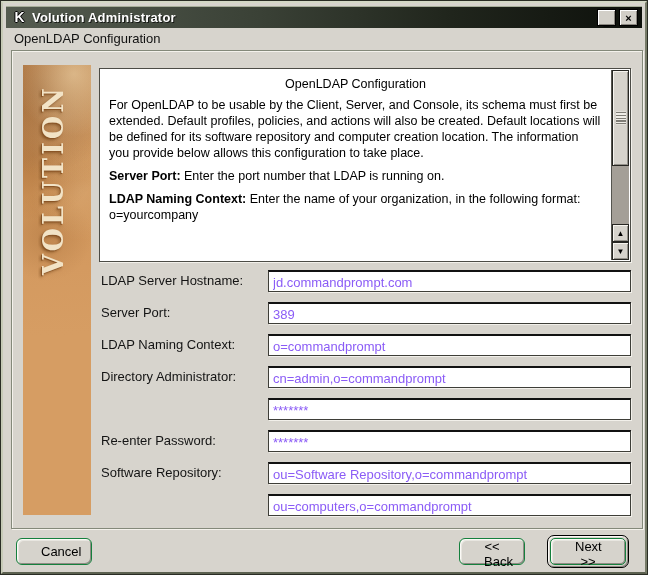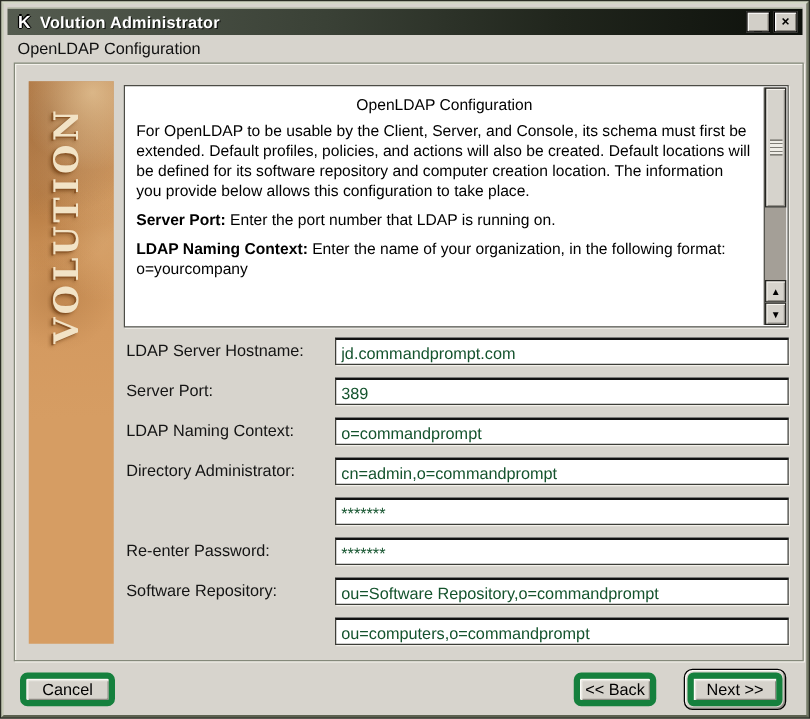--- a/index.html
+++ b/index.html
@@ -75,31 +75,31 @@
     display:flex;align-items:center;justify-content:center;
     font-size:8px;color:#000;cursor:default;}
   .sb-up{bottom:18px;}
   .sb-down{bottom:0;}
 
   
   .form-row{position:absolute;left:0;width:100%;height:22px;}
   .form-label{position:absolute;left:89px;top:0;height:22px;line-height:22px;
     font-size:13px;color:#141414;}
   .form-input{position:absolute;left:256px;top:0;width:363px;height:22px;
-    box-sizing:border-box;background:#fff;color:#14532d;
+    box-sizing:border-box;background:#fff;color:#8b5cf6;
     font-family:"Liberation Sans","DejaVu Sans",sans-serif;font-size:13px;
     padding:1px 4px 0 4px;border:1px solid #3e3e38;border-top:2px solid #111;
     box-shadow:1px 1px 0 #f2f0ea;outline:none;}
 
   
   .btn{position:absolute;height:27px;box-sizing:border-box;background:#d6d3cc;
-    border:5px solid #15803d;border-radius:6px;
+    border:1px solid #15803d;border-radius:6px;
     box-shadow:inset 1px 1px 0 #fbfaf6,inset 2px 2px 0 #e8e6e0,inset -1px -1px 0 #8e8b84;
     font-family:"Liberation Sans","DejaVu Sans",sans-serif;
-    font-size:13px;color:#000;cursor:default;padding:0 4px;}
+    font-size:13px;color:#000;cursor:default;padding:0 24px;}
   .btn-cancel{left:13px;top:535px;width:76px;}
   .btn-back{left:456px;top:535px;width:66px;}
   .default-ring{position:absolute;left:544px;top:532px;width:82px;height:33px;
     box-sizing:border-box;border:1px solid #000;border-radius:7px;background:#d6d3cc;
     box-shadow:inset 1px 1px 0 #fbfaf6,inset -1px -1px 0 #8e8b84;padding:2px;}
   .btn-next{position:relative;width:100%;height:100%;left:0;top:0;border-radius:5px;}
 </style>
 </head>
 <body>
 

